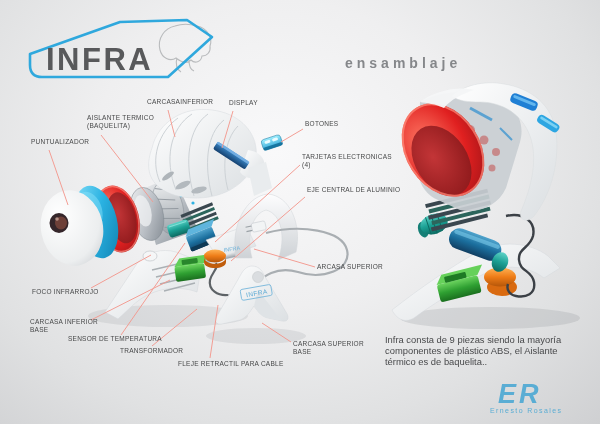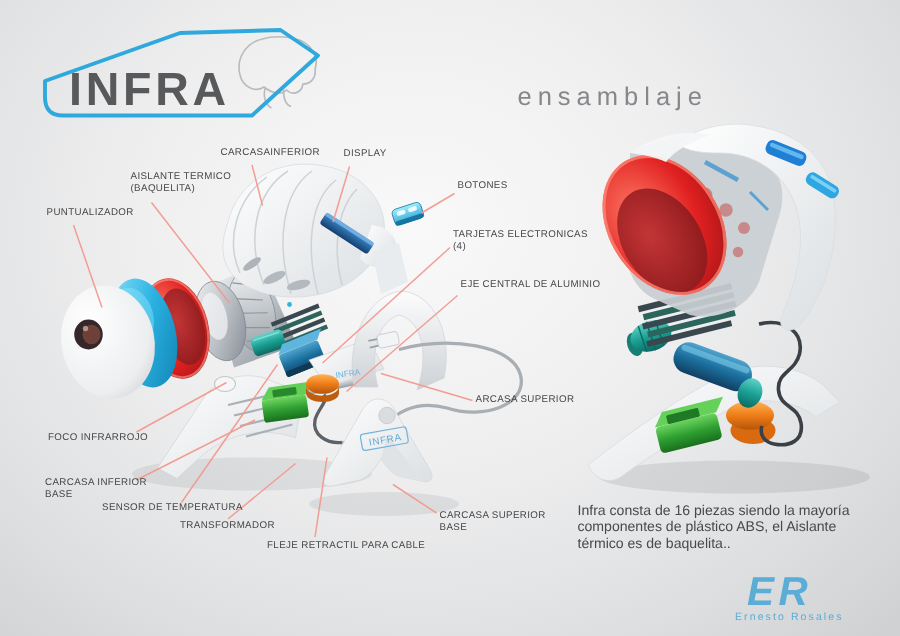--- a/index.html
+++ b/index.html
@@ -6,21 +6,21 @@
   .canvas{
     position:relative;width:600px;height:424px;overflow:hidden;
     background:radial-gradient(ellipse at 46% 36%, #f9f9fa 0%, #efeff0 40%, #e0e1e2 72%, #cfd0d2 100%);
     font-family:"Liberation Sans",sans-serif;
   }
   .art{position:absolute;left:0;top:0;}
   .logo-svg{position:absolute;left:25px;top:12px;}
   .sig-svg{position:absolute;left:476px;top:380px;}
   .section-title{
     position:absolute;left:345px;top:55px;
-    font-size:17px;font-weight:normal;letter-spacing:4px;color:#85878a;
+    font-size:14px;font-weight:bold;letter-spacing:4px;color:#85878a;
   }
   .lbl{
     position:absolute;font-size:6.5px;line-height:7.6px;letter-spacing:.25px;
     color:#474849;white-space:pre-line;
   }
   .desc{
     position:absolute;left:385px;top:335px;width:195px;
     font-size:9.4px;line-height:10.8px;color:#48494b;white-space:pre-line;
   }
 </style>
@@ -327,21 +327,21 @@
   <div class="lbl" style="left:317px;top:263px">ARCASA SUPERIOR</div>
   <div class="lbl" style="left:32px;top:288px">FOCO INFRARROJO</div>
   <div class="lbl" style="left:30px;top:318px">CARCASA INFERIOR
 BASE</div>
   <div class="lbl" style="left:68px;top:335px">SENSOR DE TEMPERATURA</div>
   <div class="lbl" style="left:120px;top:347px">TRANSFORMADOR</div>
   <div class="lbl" style="left:178px;top:360px">FLEJE RETRACTIL PARA CABLE</div>
   <div class="lbl" style="left:293px;top:340px">CARCASA SUPERIOR
 BASE</div>
 
-  <div class="desc">Infra consta de 16 piezas siendo la mayoría
+  <div class="desc">Infra consta de 9 piezas siendo la mayoría
 componentes de plástico ABS, el Aislante
 térmico es de baquelita..</div>
 
   <svg class="sig-svg" width="115" height="42" viewBox="0 0 115 42">
     <text x="22" y="23" font-family="Liberation Sans, sans-serif" font-size="27" font-weight="bold" font-style="italic" letter-spacing="3" fill="#5aadd4">ER</text>
     <text x="14" y="33" font-family="Liberation Sans, sans-serif" font-size="7" letter-spacing="1.4" fill="#5aadd4">Ernesto Rosales</text>
   </svg>
 
 </div>
 

